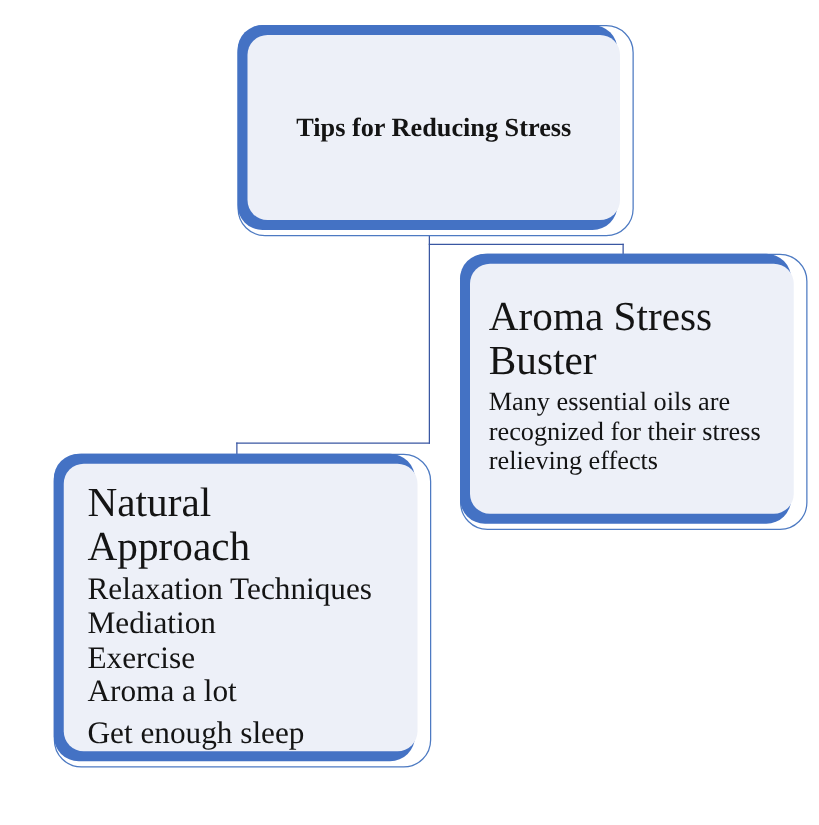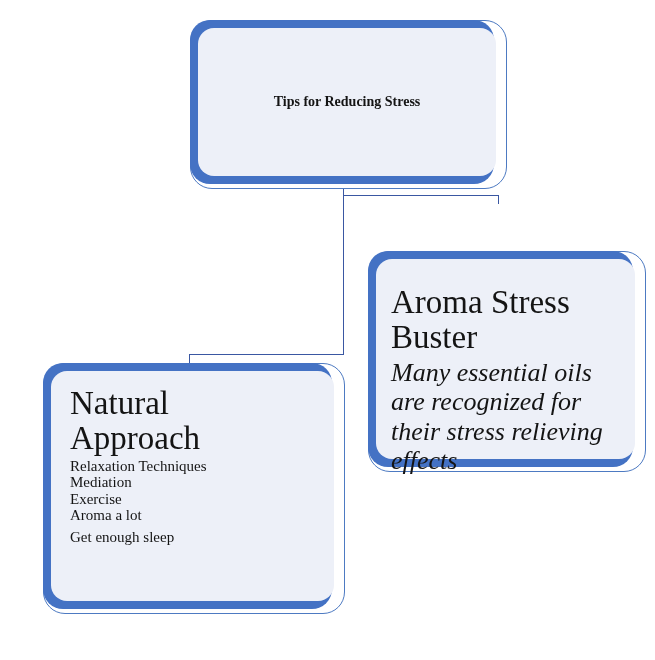--- a/index.html
+++ b/index.html
@@ -36,31 +36,31 @@
     position:absolute;left:8px;top:8px;right:11px;bottom:13px;
     background:var(--shape-fill);
     border-radius:16px;
   }
   .node .content{position:absolute;left:8px;top:8px;right:11px;bottom:13px;}
 
   
   .node-root{left:190px;top:20px;width:317px;height:169px;}
   .node-root .content{
     display:flex;align-items:center;justify-content:center;text-align:center;
-    font-weight:bold;font-size:14px;line-height:1.15;
+    font-weight:bold;font-size:21px;line-height:1.15;
   }
-  .node-aroma{left:368px;top:203px;width:278px;height:221px;margin-top:48px;}
+  .node-aroma{left:368px;top:203px;width:278px;height:221px;}
   .node-aroma .content{padding:26px 10px 0 15px;box-sizing:border-box;}
   .node-natural{left:43px;top:363px;width:302px;height:251px;}
   .node-natural .content{padding:15px 8px 0 19px;box-sizing:border-box;}
 
   .node-title{font-size:33px;line-height:1.06;font-weight:normal;}
   .node-natural .node-title{max-width:190px;}
-  .node-body{font-size:26px;line-height:1.13;margin-top:3px;font-style:italic;}
-  .node-list{list-style:none;margin:2px 0 0 0;padding:0;font-size:15px;line-height:1.1;}
+  .node-body{font-size:21px;line-height:1.13;margin-top:3px;}
+  .node-list{list-style:none;margin:2px 0 0 0;padding:0;font-size:25px;line-height:1.1;}
   .node-list li{white-space:nowrap;}
   .node-list li.spaced{margin-top:5px;}
 
   
   .connector{position:absolute;background:var(--connector);}
   .conn-main-v  {left:343px;top:188px;width:1.3px;height:167px;}
   .conn-right-h {left:343px;top:195px;width:156px;height:1.3px;}
   .conn-right-v {left:498px;top:195px;width:1.3px;height:9px;}
   .conn-left-h  {left:189px;top:354px;width:155px;height:1.3px;}
   .conn-left-v  {left:189px;top:354px;width:1.3px;height:10px;}

